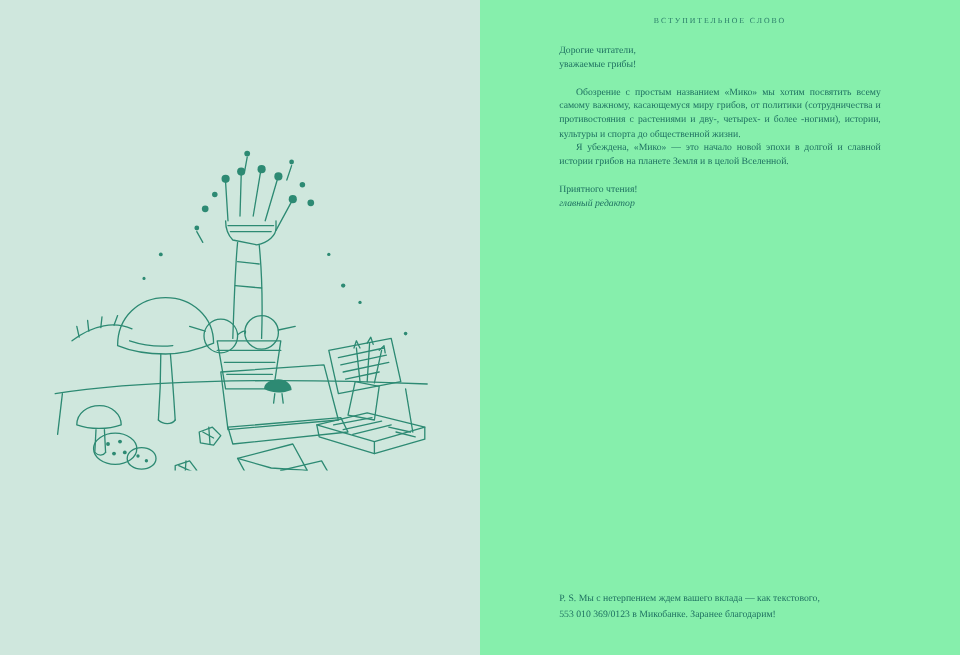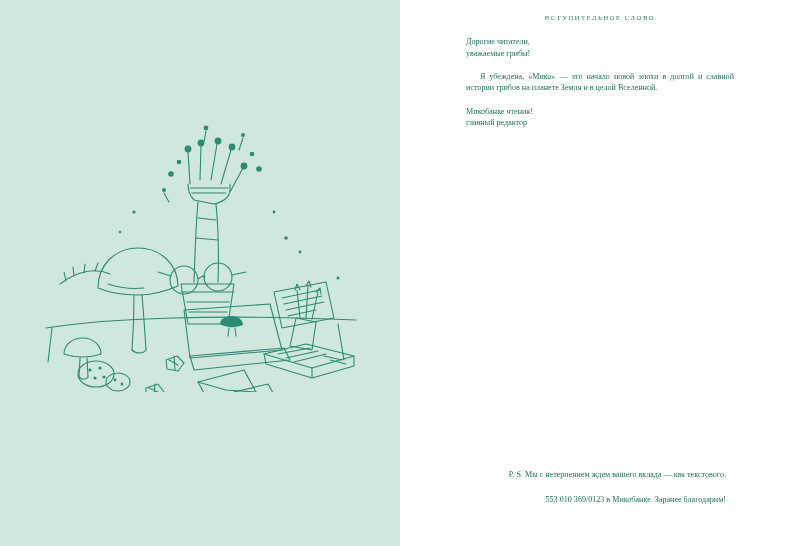--- a/index.html
+++ b/index.html
@@ -23,21 +23,21 @@
   .left-page {
     position: relative;
     width: 400px;
     height: 546px;
     background: #cfe7dd;
   }
   .right-page {
     position: relative;
     width: 400px;
     height: 546px;
-    background: #ffffff;
+    background: #86efac;
   }
   .running-head {
     position: absolute;
     top: 14px;
     left: 0;
     width: 400px;
     text-align: center;
     font-size: 6.5px;
     letter-spacing: 1.6px;
     color: #2a7d69;
@@ -63,33 +63,33 @@
   .para {
     text-indent: 14px;
   }
   .closing {
     margin-top: 11.6px !important;
   }
   .sig-name {
     font-style: italic;
   }
   .sig-role {
+    font-style: italic;
   }
   .ps-block {
     position: absolute;
     bottom: 28px;
     left: 66px;
     width: 272px;
     font-size: 8.1px;
     line-height: 13.2px;
     color: #1e7060;
   }
   .ps-block p {
-    margin: 12px;
-    text-align: right;
+    margin: 0;
   }
 
   
   .illus {
     position: absolute;
     left: 38px;
     top: 92px;
     width: 330px;
     height: 300px;
   }
@@ -250,23 +250,24 @@
   </div>
 
   <div class="right-page">
 
     <div class="running-head">ВСТУПИТЕЛЬНОЕ СЛОВО</div>
 
     <div class="body-text">
       <p>Дорогие читатели,</p>
       <p class="salutation">уважаемые грибы!</p>
 
+      <p class="para">Обозрение с простым названием «Мико» мы хотим посвятить всему самому важному, касающемуся миру грибов, от политики (сотрудничества и противостояния с растениями и дву-, четырех- и более -ногими), истории, культуры и спорта до общественной жизни.</p>
       <p class="para">Я убеждена, «Мико» — это начало новой эпохи в долгой и славной истории грибов на планете Земля и в целой Вселенной.</p>
 
-      <p class="closing">Микобанке чтения!</p>
+      <p class="closing">Приятного чтения!</p>
       <p class="sig-role">главный редактор</p>
     </div>
 
     <div class="ps-block">
       <p>P. S. Мы с нетерпением ждем вашего вклада — как текстового,</p>
       <p>553 010 369/0123 в Микобанке. Заранее благодарим!</p>
     </div>
 
   </div>
 </div>

